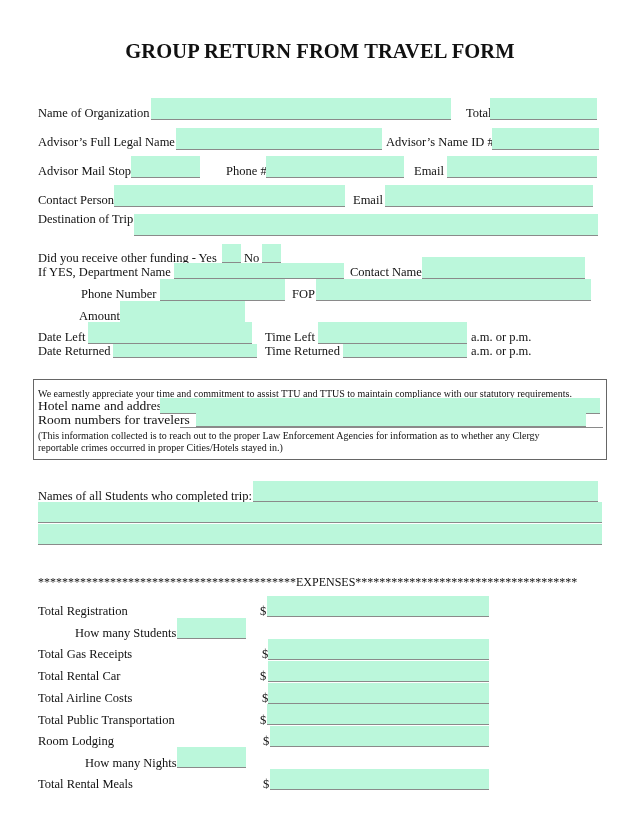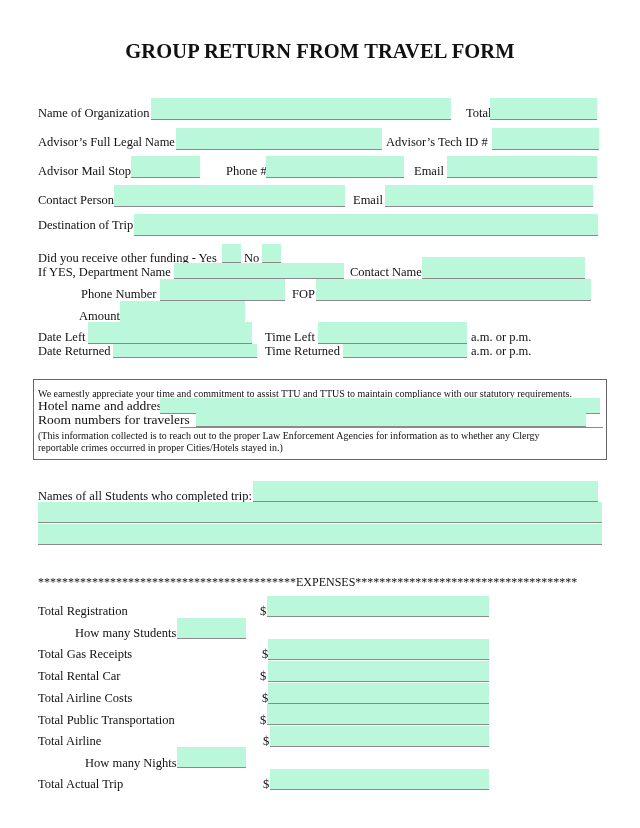--- a/index.html
+++ b/index.html
@@ -20,36 +20,36 @@
 
 <div class="title">GROUP RETURN FROM TRAVEL FORM</div>
 
 <span class="t" style="left:38px;top:106px">Name of Organization</span>
 <div class="f" style="left:151px;top:98px;width:300px;height:22px"></div>
 <span class="t" style="left:466px;top:106px">Total</span>
 <div class="f" style="left:490px;top:98px;width:107px;height:22px"></div>
 
 <span class="t" style="left:38px;top:135px">Advisor’s Full Legal Name</span>
 <div class="f" style="left:176px;top:128px;width:206px;height:22px"></div>
-<span class="t" style="left:386px;top:135px">Advisor’s Tech ID #</span>
+<span class="t" style="left:386px;top:135px">Advisor’s Name ID #</span>
 <div class="f" style="left:492px;top:128px;width:107px;height:22px"></div>
 
 <span class="t" style="left:38px;top:164px">Advisor Mail Stop</span>
 <div class="f" style="left:131px;top:156px;width:69px;height:22px"></div>
 <span class="t" style="left:226px;top:164px">Phone #</span>
 <div class="f" style="left:266px;top:156px;width:138px;height:22px"></div>
 <span class="t" style="left:414px;top:164px">Email</span>
 <div class="f" style="left:447px;top:156px;width:150px;height:22px"></div>
 
 <span class="t" style="left:38px;top:193px">Contact Person</span>
 <div class="f" style="left:114px;top:185px;width:231px;height:22px"></div>
 <span class="t" style="left:353px;top:193px">Email</span>
 <div class="f" style="left:385px;top:185px;width:208px;height:22px"></div>
 
-<span class="t" style="left:38px;top:218px">Destination of Trip</span>
+<span class="t" style="left:38px;top:212px">Destination of Trip</span>
 <div class="f" style="left:134px;top:214px;width:464px;height:22px"></div>
 
 <span class="t" style="left:38px;top:251px">Did you receive other funding - Yes</span>
 <div class="f" style="left:222px;top:244px;width:19px;height:19px"></div>
 <span class="t" style="left:244px;top:251px">No</span>
 <div class="f" style="left:262px;top:244px;width:19px;height:19px"></div>
 
 <span class="t" style="left:38px;top:265px">If YES, Department Name</span>
 <div class="f" style="left:174px;top:263px;width:170px;height:16px"></div>
 <span class="t" style="left:350px;top:265px">Contact Name</span>
@@ -108,22 +108,22 @@
 <div class="f" style="left:268px;top:661px;width:221px;height:21px"></div>
 
 <span class="t" style="left:38px;top:691px">Total Airline Costs</span>
 <span class="t" style="left:262px;top:691px">$</span>
 <div class="f" style="left:268px;top:683px;width:221px;height:21px"></div>
 
 <span class="t" style="left:38px;top:713px">Total Public Transportation</span>
 <span class="t" style="left:260px;top:713px">$</span>
 <div class="f" style="left:267px;top:704px;width:222px;height:21px"></div>
 
-<span class="t" style="left:38px;top:734px">Total Airline</span>
+<span class="t" style="left:38px;top:734px">Room Lodging</span>
 <span class="t" style="left:263px;top:734px">$</span>
 <div class="f" style="left:270px;top:726px;width:219px;height:21px"></div>
 
 <span class="t" style="left:85px;top:756px">How many Nights</span>
 <div class="f" style="left:177px;top:747px;width:69px;height:21px"></div>
 
-<span class="t" style="left:38px;top:777px">Total Actual Trip</span>
+<span class="t" style="left:38px;top:777px">Total Rental Meals</span>
 <span class="t" style="left:263px;top:777px">$</span>
 <div class="f" style="left:270px;top:769px;width:219px;height:21px"></div>
 
 </body></html>

